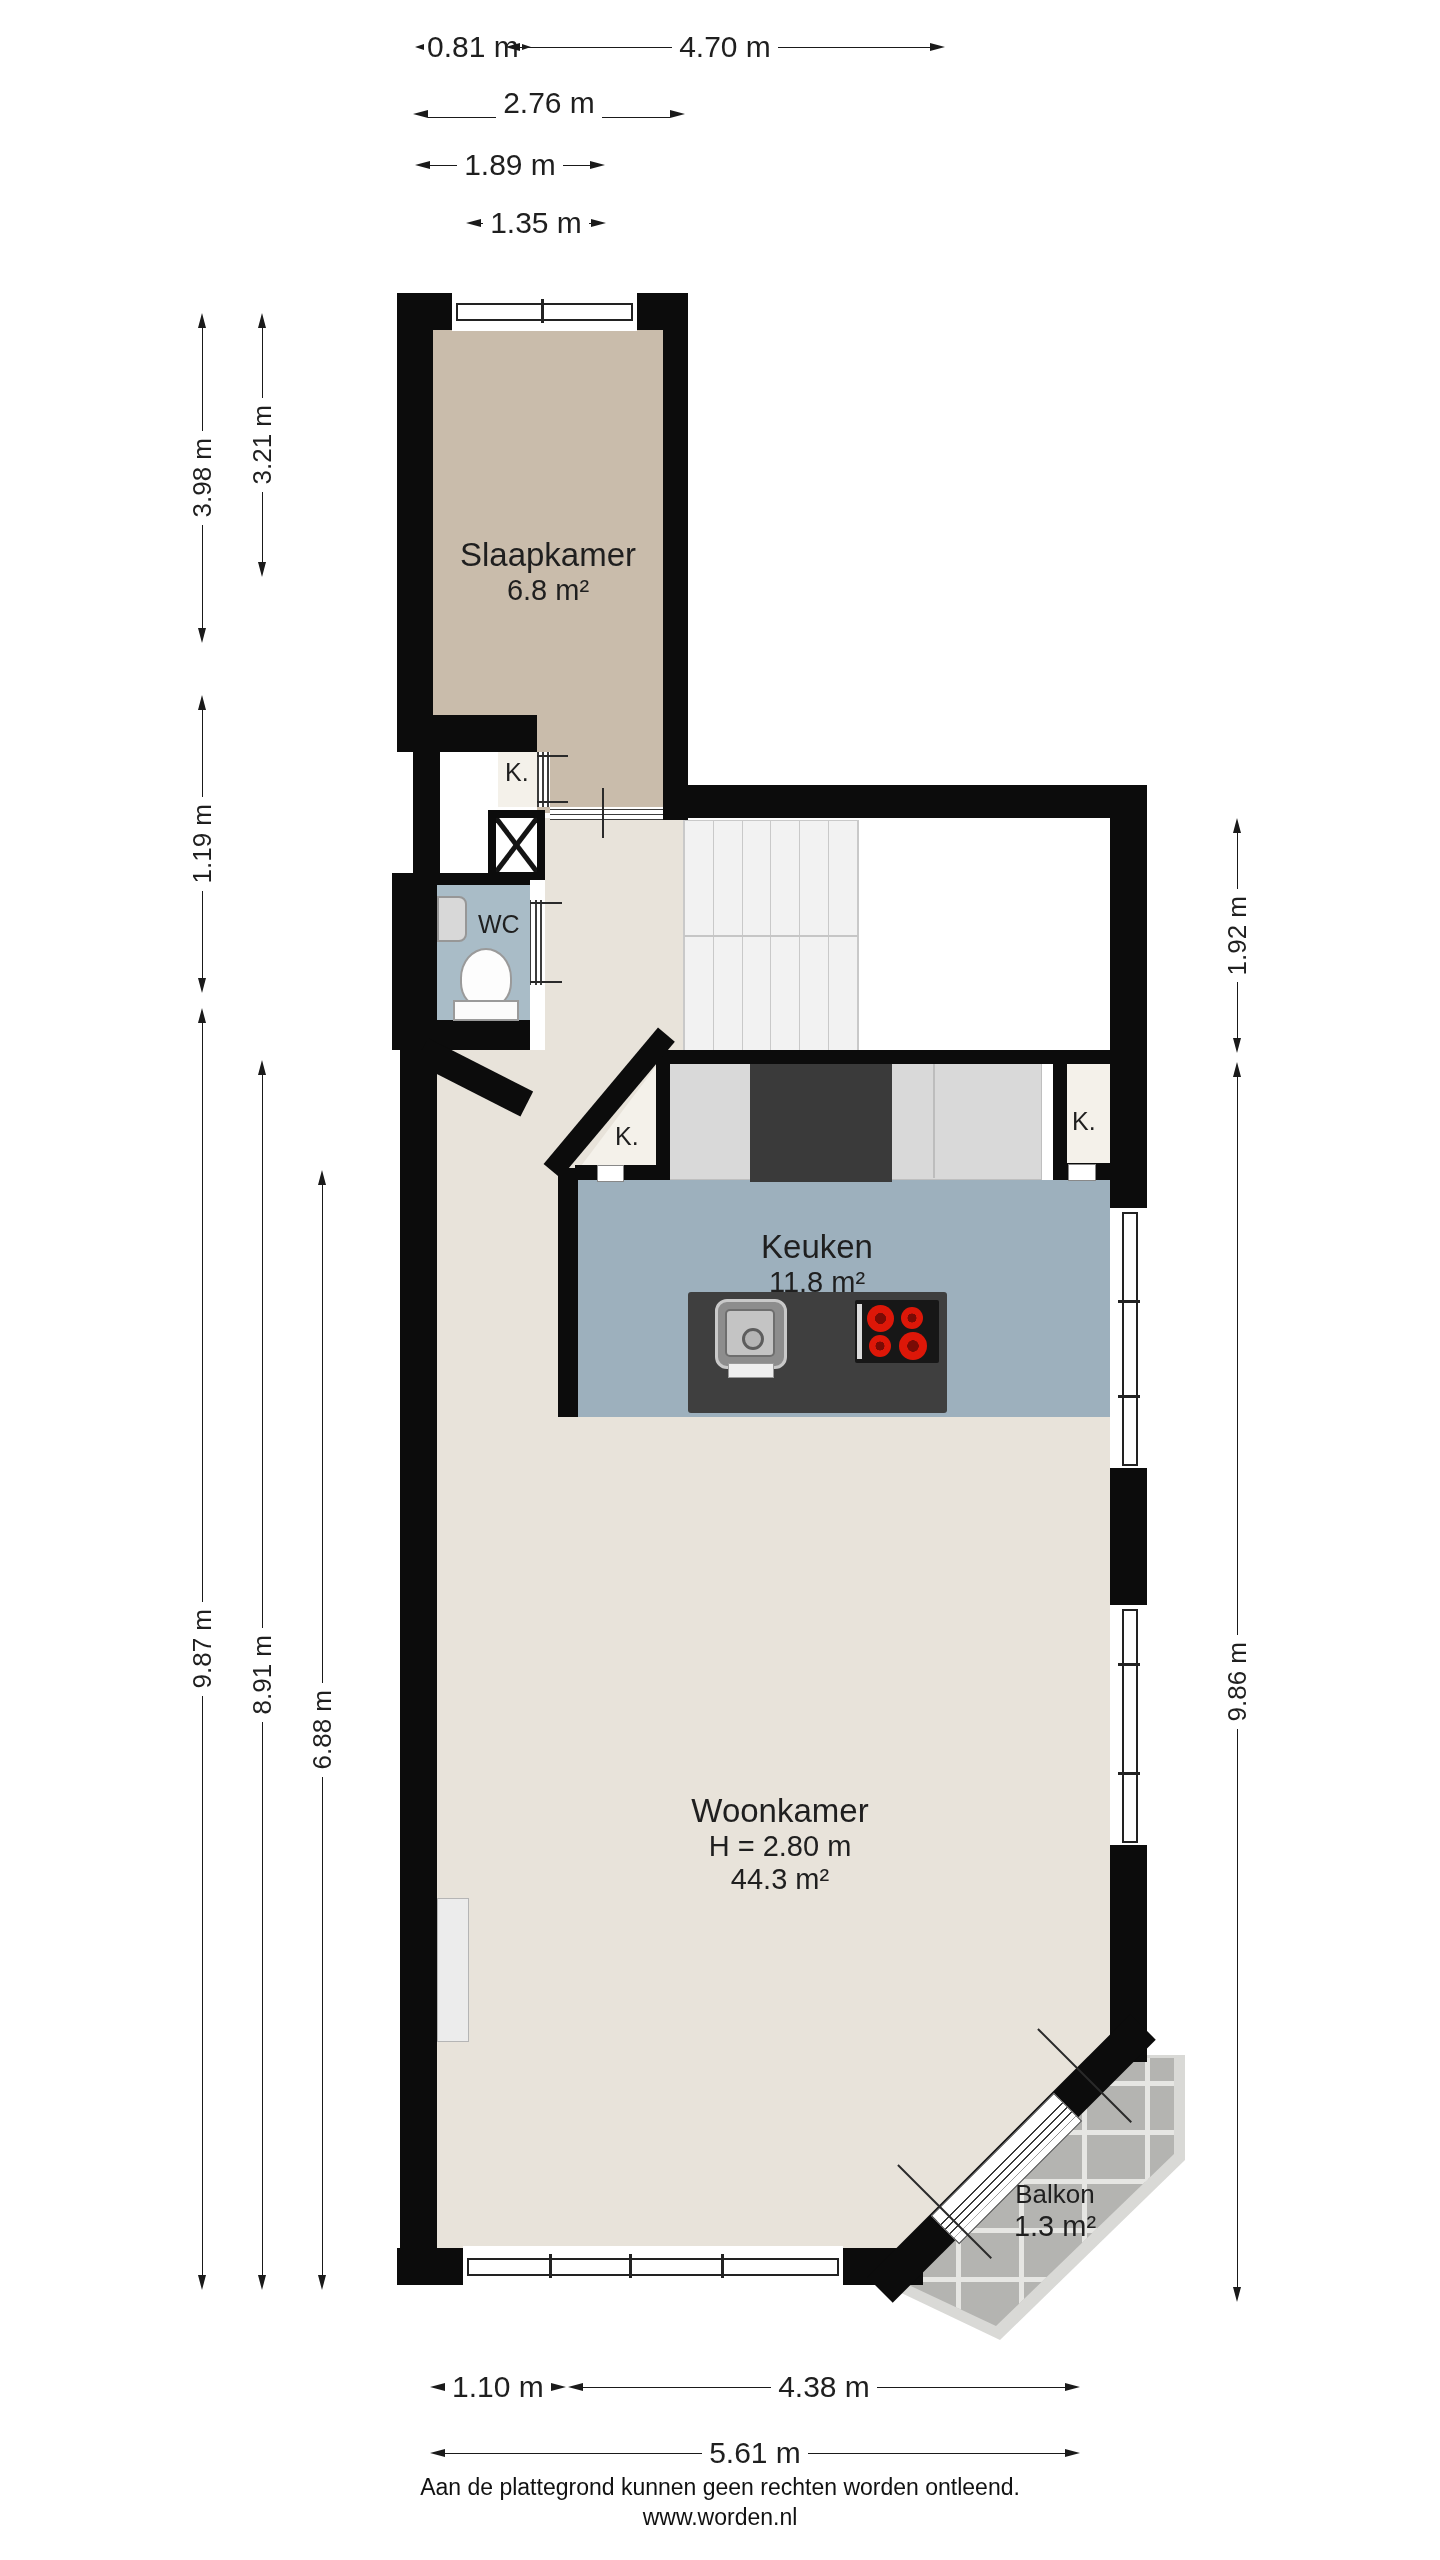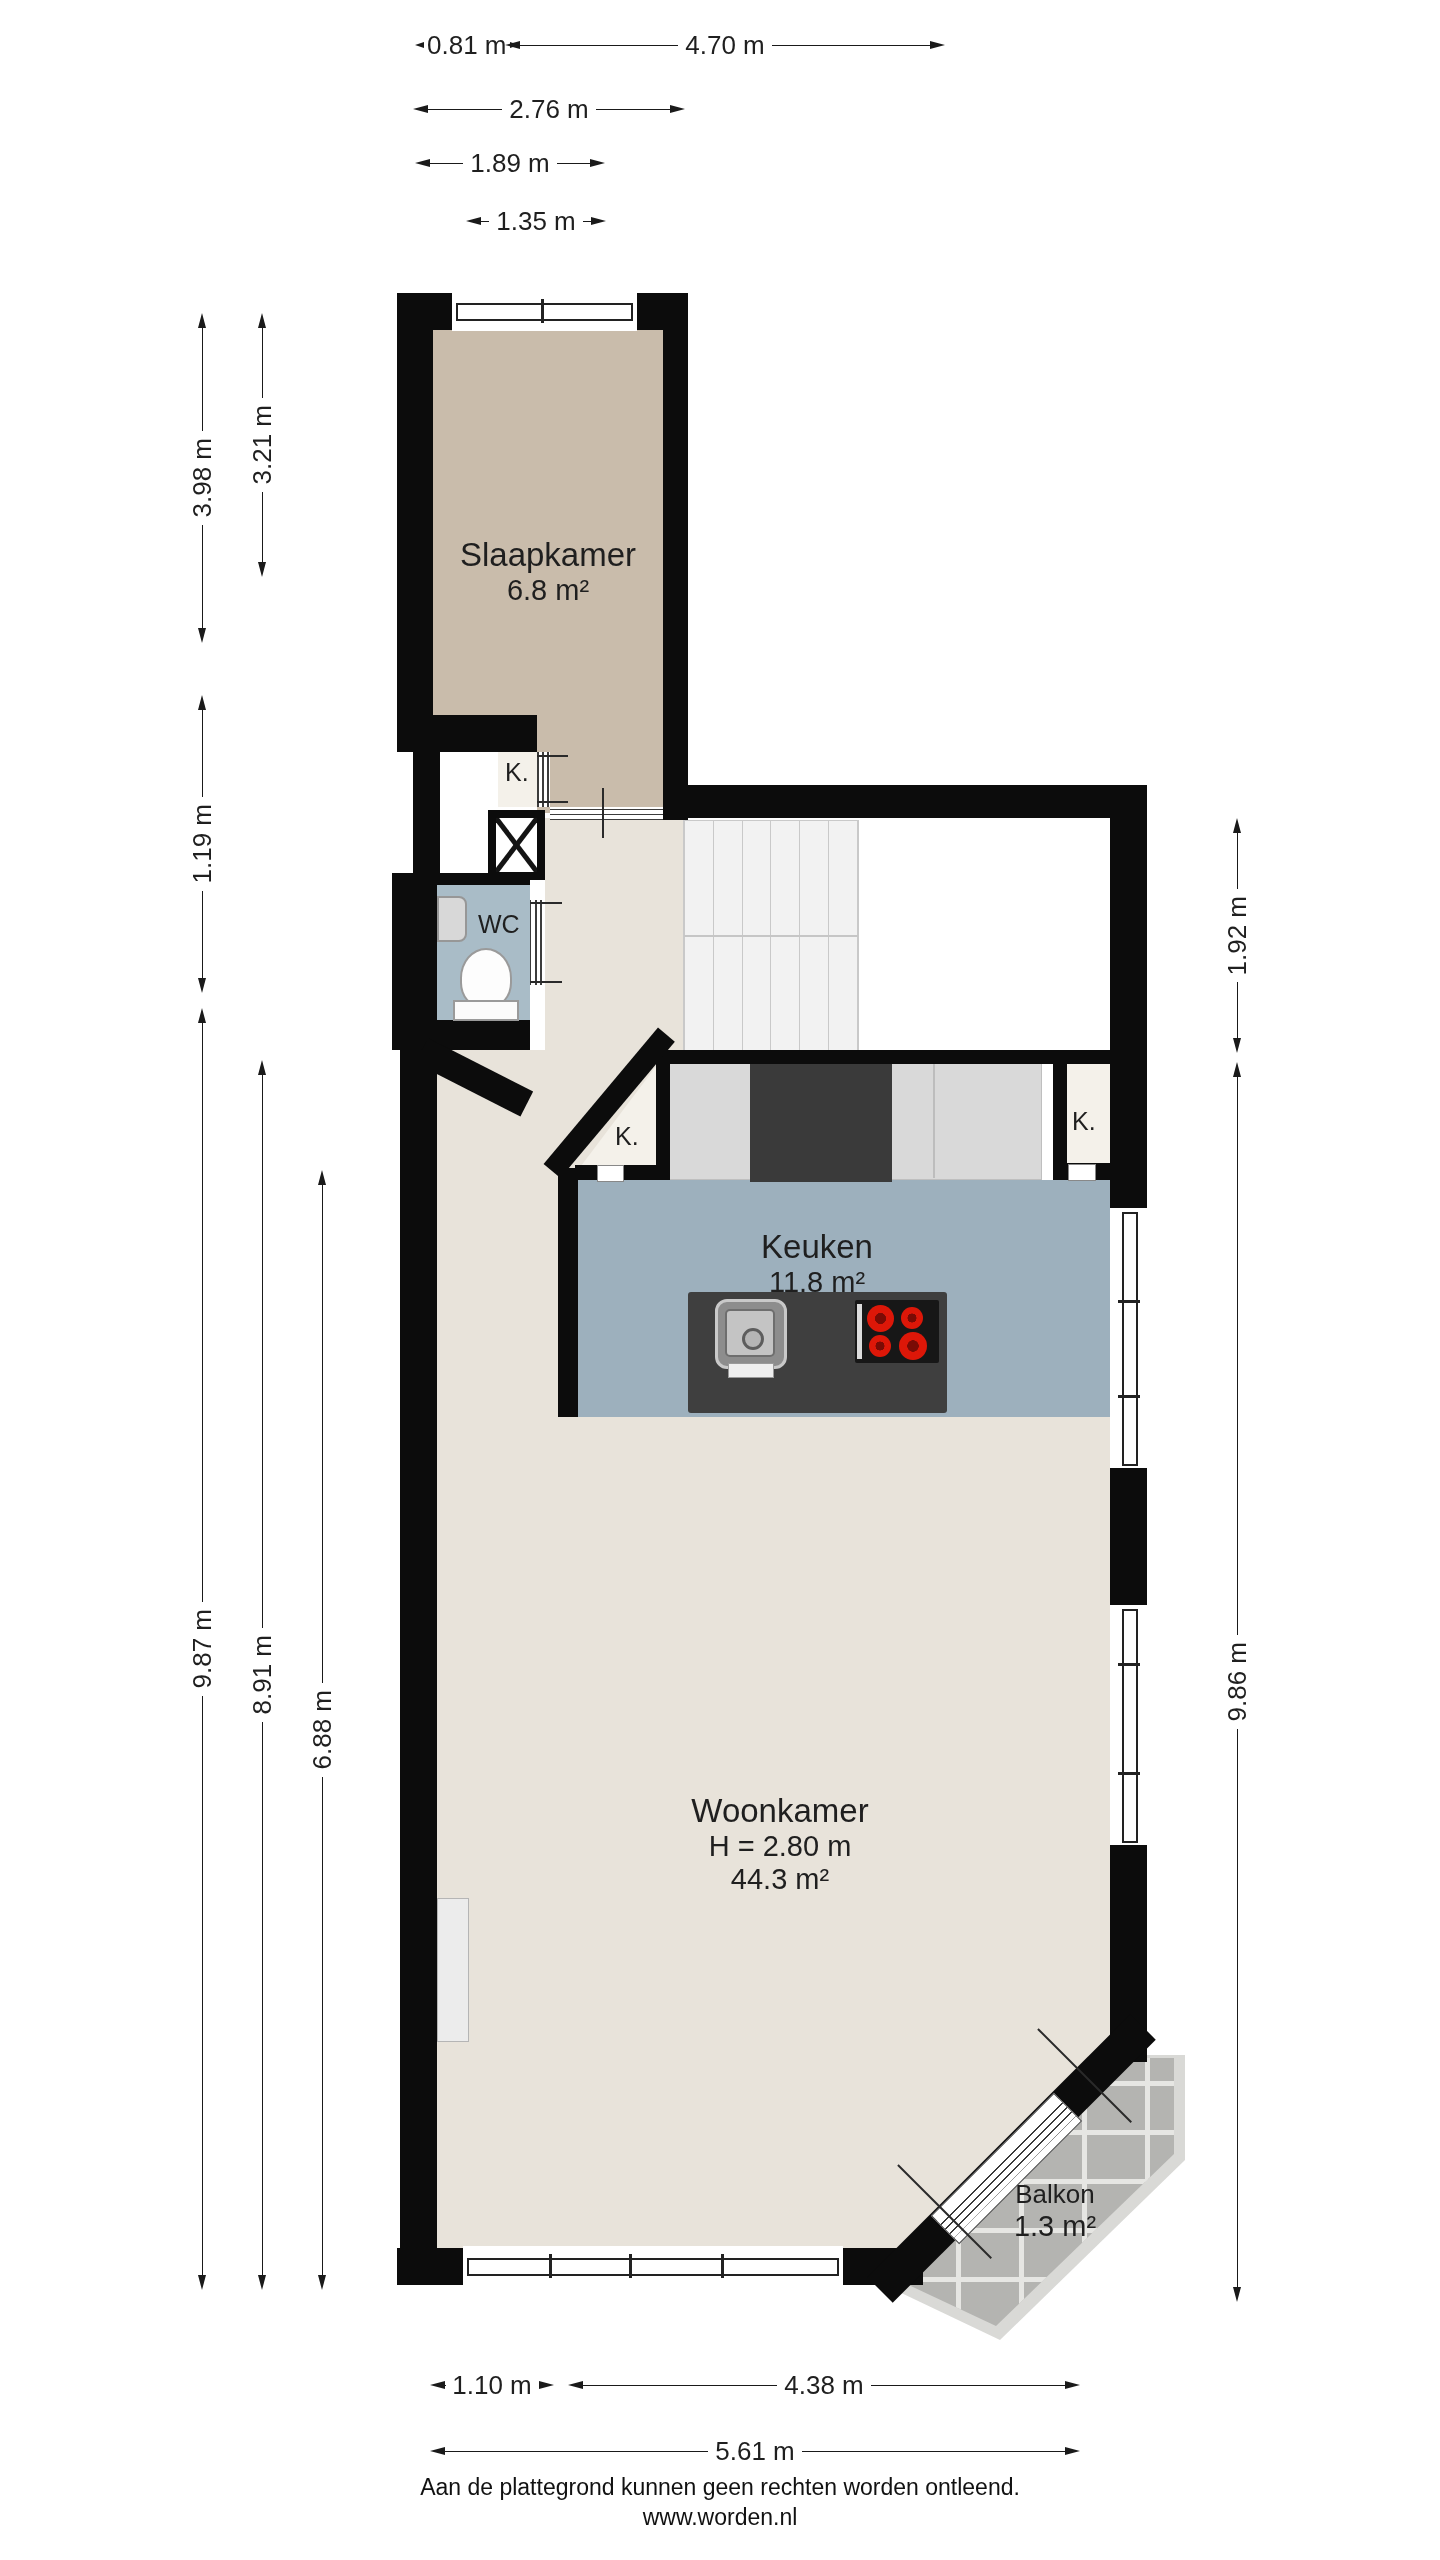--- a/index.html
+++ b/index.html
@@ -29,21 +29,21 @@
   
   .win{position:absolute;background:#ffffff;}
   .win-glass{position:absolute;border:2px solid #222;background:#fff;}
   .mullion-v{position:absolute;background:#222;}
   .mullion-h{position:absolute;background:#222;}
   
   .dh{position:absolute;display:flex;align-items:center;}
   .dh .ln{flex:1;height:0;border-top:1.6px solid #1a1a1a;}
   .dh .al{width:0;height:0;border-top:4.5px solid transparent;border-bottom:4.5px solid transparent;border-right:15px solid #1a1a1a;}
   .dh .ar{width:0;height:0;border-top:4.5px solid transparent;border-bottom:4.5px solid transparent;border-left:15px solid #1a1a1a;}
-  .dh .lb{padding:0 7px;font-size:26px;white-space:nowrap;line-height:1;}
+  .dh .lb{padding:0 7px;font-size:30px;white-space:nowrap;line-height:1;}
   .dh.small .al{border-right-width:9px;border-top-width:3.5px;border-bottom-width:3.5px;}
   .dh.small .ar{border-left-width:9px;border-top-width:3.5px;border-bottom-width:3.5px;}
   .dh.small .lb{padding:0 3px;}
   .dv{position:absolute;display:flex;flex-direction:column;align-items:center;}
   .dv .ln{flex:1;width:0;border-left:1.6px solid #1a1a1a;}
   .dv .au{width:0;height:0;border-left:4.5px solid transparent;border-right:4.5px solid transparent;border-bottom:15px solid #1a1a1a;}
   .dv .ad{width:0;height:0;border-left:4.5px solid transparent;border-right:4.5px solid transparent;border-top:15px solid #1a1a1a;}
   .dv .lb{writing-mode:vertical-rl;transform:rotate(180deg);padding:7px 0;font-size:26px;white-space:nowrap;line-height:1;}
   
   .rlabel{position:absolute;text-align:center;line-height:1.15;}
@@ -228,21 +228,21 @@
     <div class="ln"></div>
       <div class="ar"></div>
   </div>
   <div class="dh" style="left:505px;top:32px;width:440px;">
     <div class="al"></div>
       <div class="ln"></div>
     <div class="lb">4.70 m</div>
     <div class="ln"></div>
       <div class="ar"></div>
   </div>
-  <div class="dh" style="left:413px;top:96px;width:272px;">
+  <div class="dh" style="left:413px;top:88px;width:272px;align-items:flex-end;">
     <div class="al"></div>
       <div class="ln"></div>
     <div class="lb">2.76 m</div>
     <div class="ln"></div>
       <div class="ar"></div>
   </div>
   <div class="dh" style="left:415px;top:150px;width:190px;">
     <div class="al"></div>
       <div class="ln"></div>
     <div class="lb">1.89 m</div>

